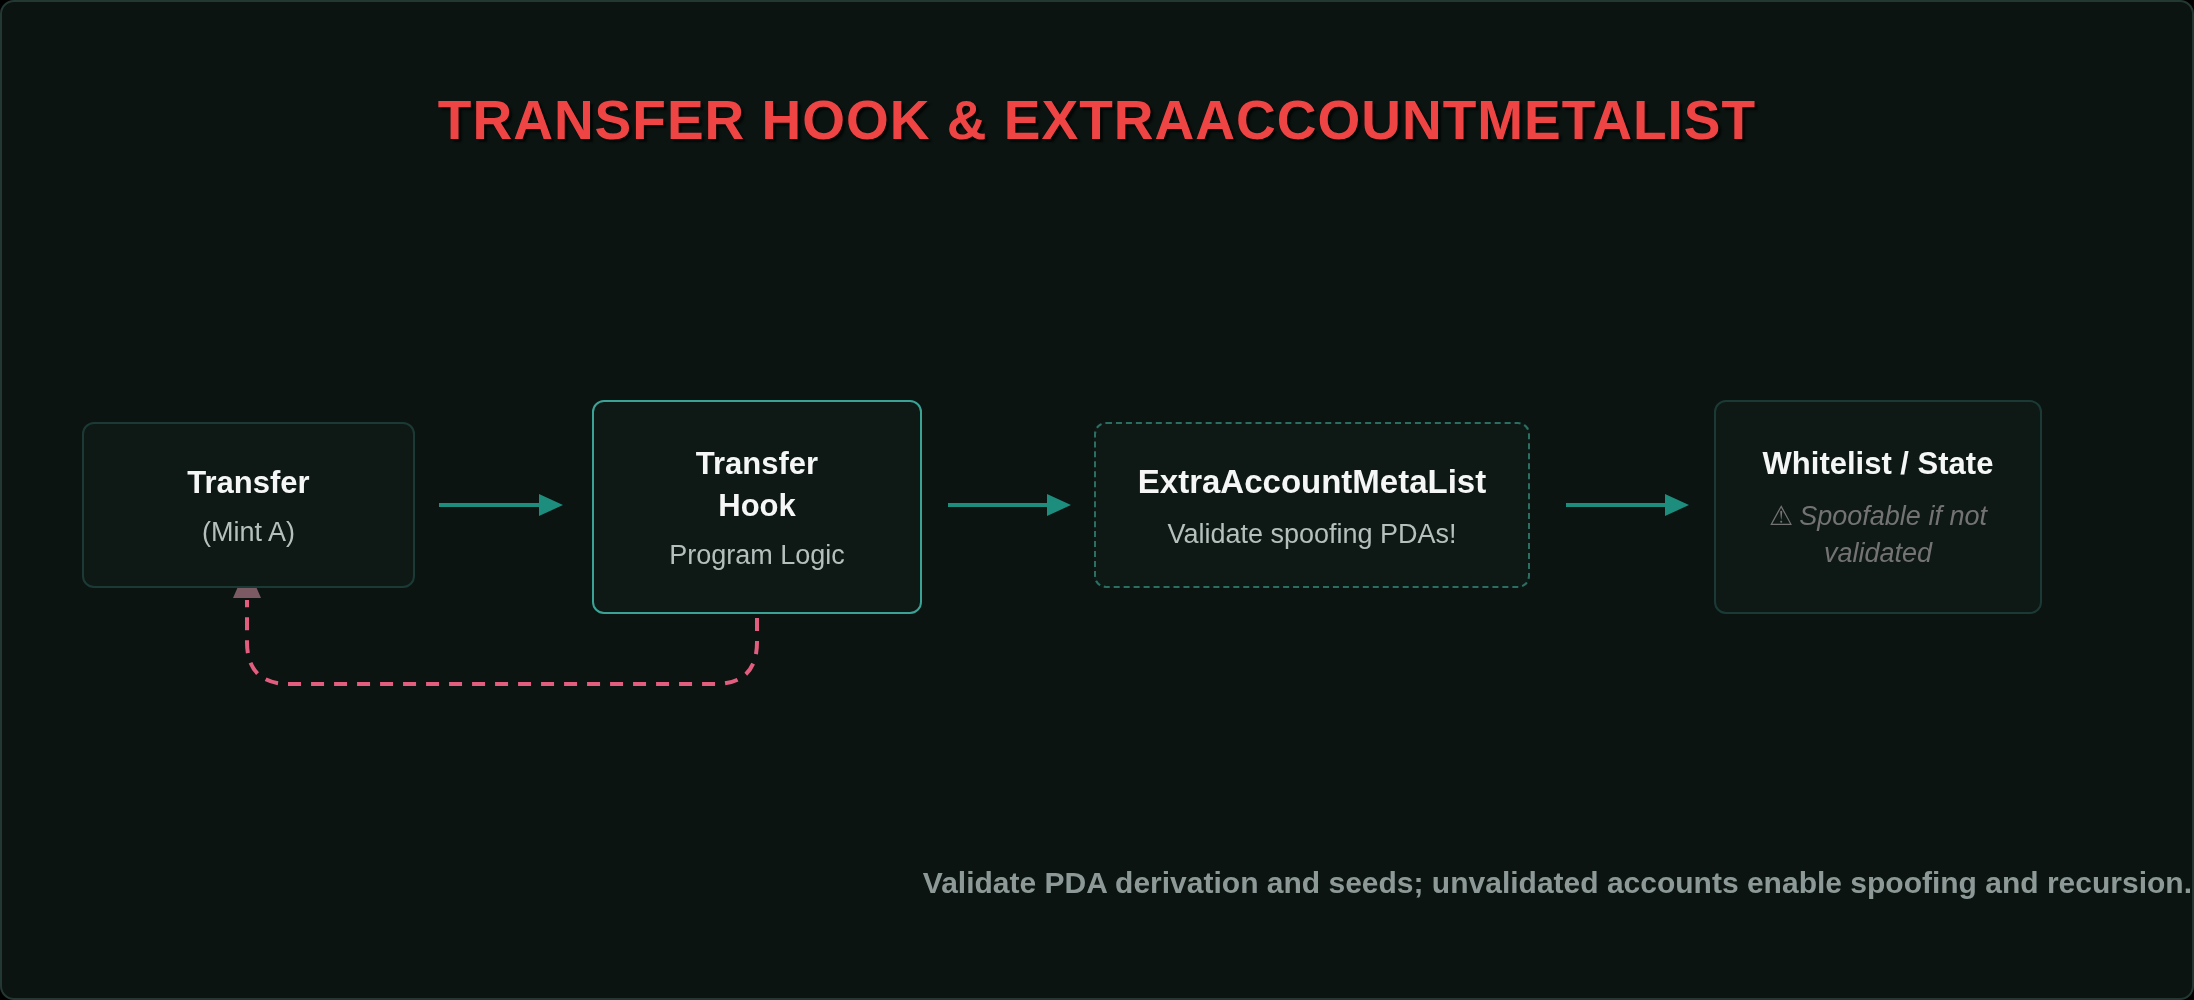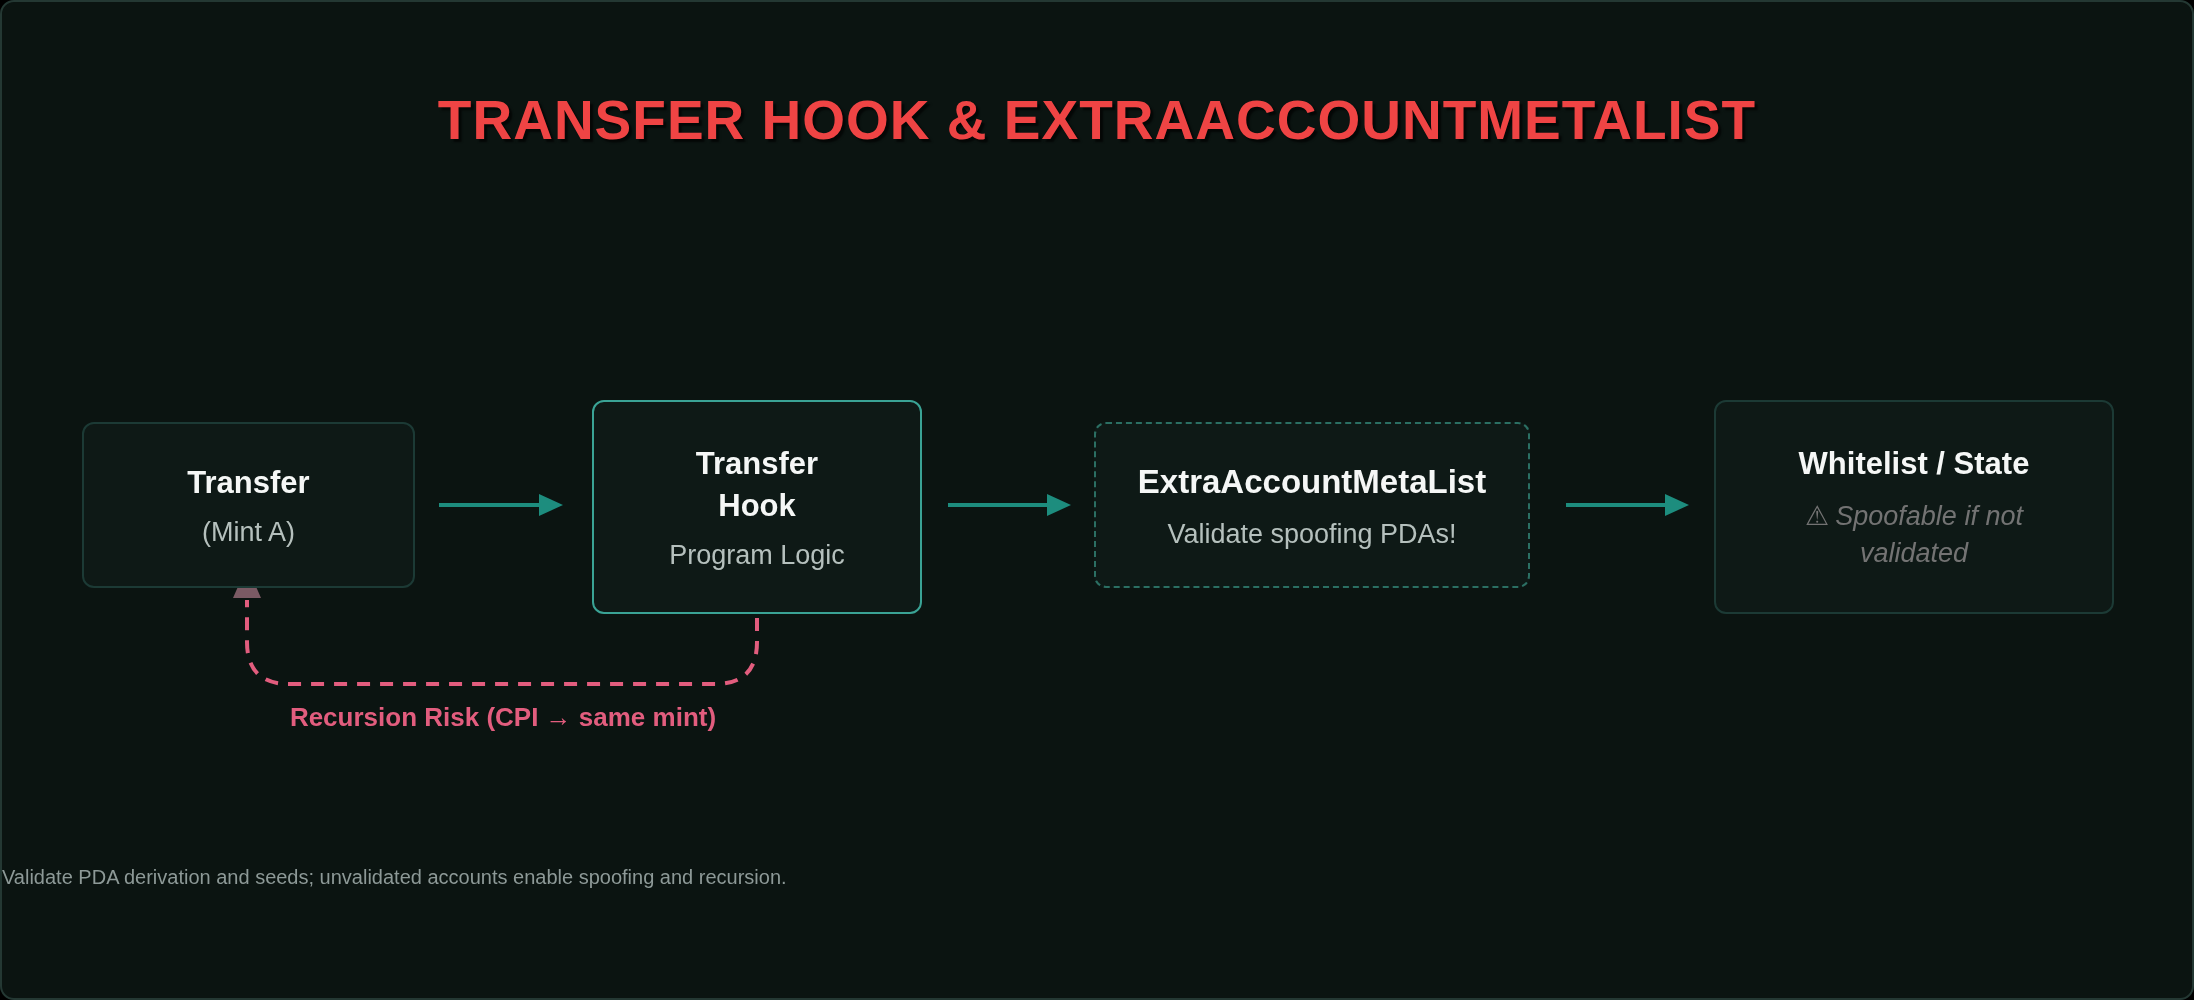--- a/index.html
+++ b/index.html
@@ -46,21 +46,21 @@
     line-height: 1.35;
   }
   .node .sublabel {
     color: #b5c0bd;
     font-size: 27px;
     font-weight: 400;
   }
   #node-transfer       { left: 80px;   top: 420px; width: 333px; height: 166px; border: 2px solid #1c3a35; }
   #node-transfer-hook  { left: 590px;  top: 398px; width: 330px; height: 214px; border: 2px solid #3aa395; }
   #node-extra-meta     { left: 1092px; top: 420px; width: 436px; height: 166px; border: 2px dashed #2b6f63; }
-  #node-whitelist      { left: 1712px; top: 398px; width: 400px; height: 214px; border: 2px solid #1c3a35; }
+  #node-whitelist      { left: 1712px; top: 398px; width: 328px; height: 214px; border: 2px solid #1c3a35; }
   #node-extra-meta .label { font-size: 33px; }
   .warning-line {
     max-width: 270px;
     color: #737373;
     font-size: 27px;
     font-style: italic;
     font-weight: 500;
     line-height: 1.35;
   }
   .warning-line .warn-icon {
@@ -71,24 +71,24 @@
     position: absolute;
     left: 285px; top: 700px; width: 432px;
     text-align: center;
     color: #e25d7e;
     font-size: 26px;
     font-weight: 700;
   }
   .caption {
     position: absolute;
     top: 864px; left: 0; right: 0;
-    text-align: left;
+    text-align: right;
     color: #8d9997;
-    font-size: 20px;
-    font-weight: 400;
+    font-size: 30px;
+    font-weight: 700;
   }
   svg.wires {
     position: absolute; inset: 0;
     width: 2194px; height: 1000px;
     pointer-events: none;
   }
 </style>
 </head>
 <body>
 
@@ -125,17 +125,16 @@
     <div class="sublabel">Validate spoofing PDAs!</div>
   </div>
 
   <div class="node" id="node-whitelist">
     <div class="label">Whitelist / State</div>
     <div class="warning-line">
       <span class="warn-icon">⚠</span><span>Spoofable if not validated</span>
     </div>
   </div>
 
-  <div class="recursion-label">Recursion Risk (CPI → same mint)</div>
 
   <div class="caption">Validate PDA derivation and seeds; unvalidated accounts enable spoofing and recursion.</div>
 
 </div>
 
 </body></html>

